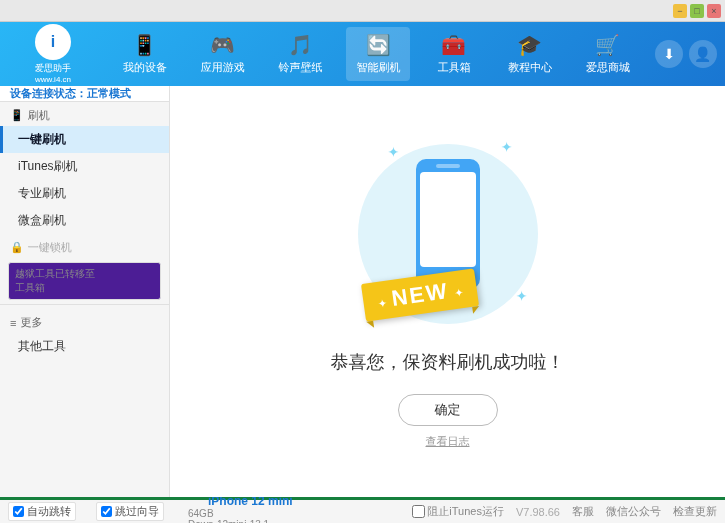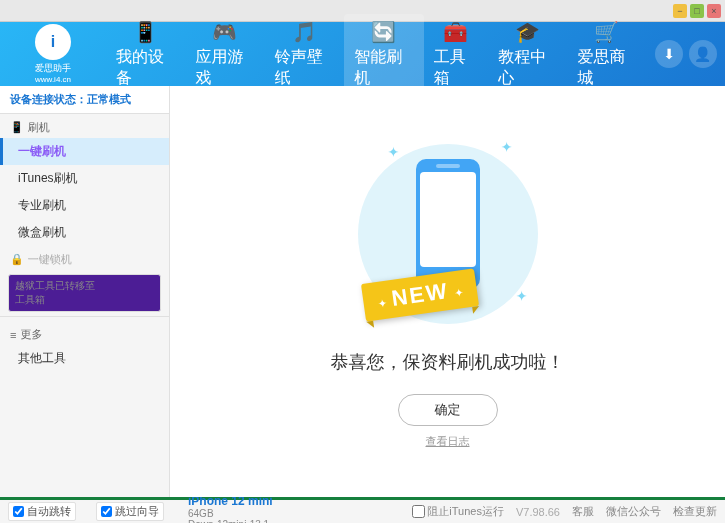--- a/index.html
+++ b/index.html
@@ -73,21 +73,21 @@
       cursor: pointer;
       padding: 6px 10px;
       border-radius: 4px;
       min-width: 60px;
     }
     .nav-item:hover, .nav-item.active { background: rgba(255,255,255,0.2); }
     .nav-item .nav-icon {
       font-size: 20px;
       margin-bottom: 3px;
     }
-    .nav-item .nav-label { font-size: 16px; }
+    .nav-item .nav-label { font-size: 11px; }
     .nav-right {
       display: flex;
       align-items: center;
       gap: 6px;
       margin-left: 8px;
     }
     .nav-right-btn {
       width: 28px; height: 28px;
       background: rgba(255,255,255,0.2);
       border-radius: 50%;
@@ -107,21 +107,21 @@
 
     
     .sidebar {
       width: 170px;
       background: #f5f5f5;
       border-right: 1px solid #e0e0e0;
       overflow-y: auto;
       flex-shrink: 0;
     }
     .status-bar-top {
-      padding: 6px 10px;
+      padding: 0 10px;
       font-size: 11px;
       color: #666;
       border-bottom: 1px solid #e0e0e0;
       background: white;
     }
     .status-bar-top span { color: #1976d2; font-weight: bold; }
 
     .sidebar-section-header {
       padding: 6px 10px 3px 10px;
       font-size: 11px;
@@ -131,21 +131,21 @@
       gap: 4px;
     }
     .sidebar-item {
       padding: 5px 10px 5px 18px;
       font-size: 12px;
       color: #333;
       cursor: pointer;
     }
     .sidebar-item.active {
       background: #d6edfc;
-      color: #8b5cf6;
+      color: #0f172a;
       font-weight: bold;
       border-left: 3px solid #1976d2;
       padding-left: 15px;
     }
 
     .lock-notice {
       margin: 4px 8px;
       background: #4c1d95;
       border: 1px solid #ddd;
       border-radius: 3px;
@@ -255,21 +255,21 @@
       border-radius: 2px;
       background: white;
       cursor: pointer;
     }
     .checkbox-item input { width: 11px; height: 11px; cursor: pointer; }
     .device-info {
       margin-left: 4px;
       display: flex;
       flex-direction: column;
     }
-    .device-name { color: #1976d2; font-weight: bold; font-size: 12px; }
+    .device-name { color: #1976d2; font-weight: bold; font-size: 12px; margin-left: 20px; }
     .device-detail { color: #888; font-size: 10px; }
 
     .bottom-right {
       margin-left: auto;
       display: flex;
       align-items: center;
       gap: 12px;
       font-size: 11px;
       color: #888;
       justify-content: center;

